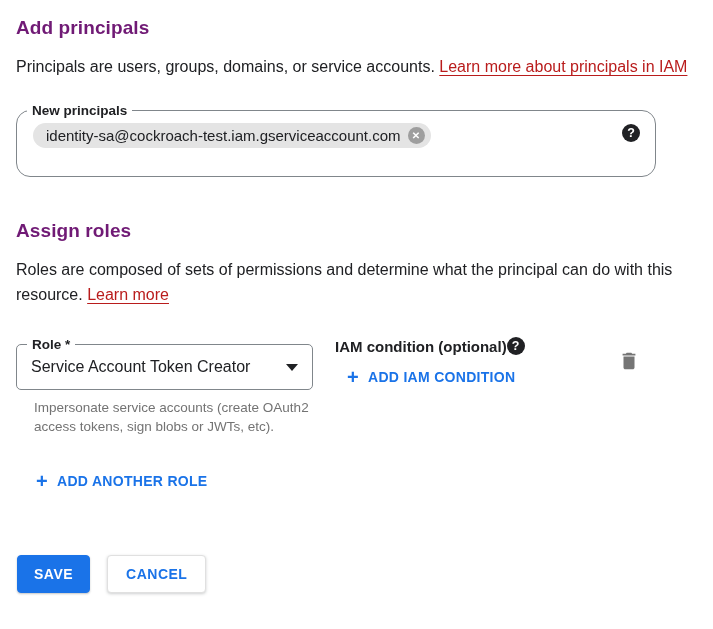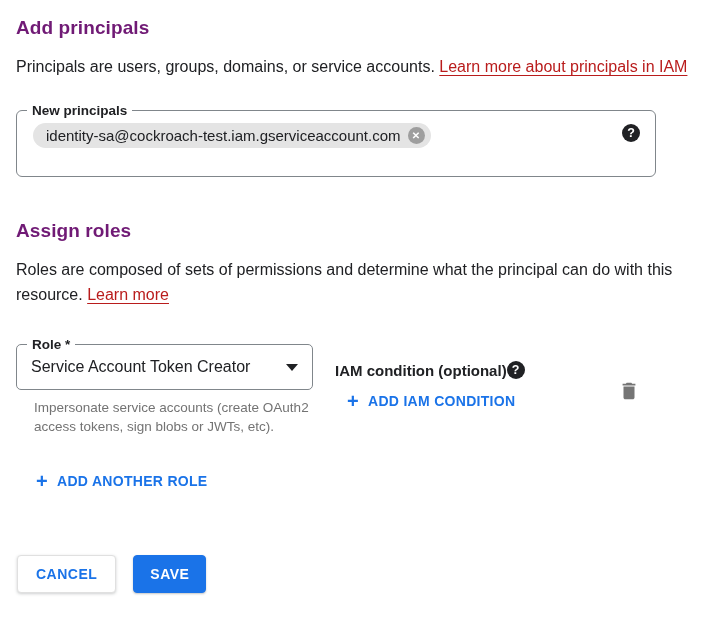--- a/index.html
+++ b/index.html
@@ -20,21 +20,21 @@
     margin-top: 15px; font-size: 16px; line-height: 25px;
     color: #202124; max-width: 672px;
   }
   a.text-link {
     color: #b91c1c; text-decoration: underline; cursor: pointer;
     text-underline-offset: 3px;
   }
 
   
   .outlined-field {
-    position: relative; border: 1px solid #80868b; border-radius: 6px;
+    position: relative; border: 1px solid #80868b; border-radius: 14px;
     background: #fff;
   }
   .notch-label {
     position: absolute; top: -9px; left: 10px;
     background: #fff; padding: 0 5px;
     font-size: 13.5px; font-weight: bold; color: #202124;
     line-height: 17px; white-space: nowrap;
   }
 
   .principals-box {
@@ -58,21 +58,21 @@
   .help-badge {
     width: 18px; height: 18px; border-radius: 50%;
     background: #202124; color: #ffffff;
     display: inline-flex; align-items: center; justify-content: center;
     font-size: 12.5px; font-weight: bold; cursor: pointer; flex: 0 0 auto;
   }
   .principals-help { position: absolute; top: 13px; right: 15px; }
 
   .assign-title { margin-top: 43px; }
 
-  .role-row { margin-top: 30px; display: flex; align-items: center; }
+  .role-row { margin-top: 30px; display: flex; align-items: flex-start; }
   .role-col { width: 297px; flex: 0 0 auto; }
   .role-field {
     height: 46px; border-radius: 5px;
     display: flex; align-items: center; justify-content: space-between;
     padding: 0 14px 0 14px; cursor: pointer; margin-top: 7px;
   }
   .role-value { font-size: 16px; color: #202124; }
   .caret-down {
     width: 0; height: 0;
     border-left: 6px solid transparent; border-right: 6px solid transparent;
@@ -175,17 +175,17 @@
     </div>
 
   </div>
 
   <button class="text-button add-role-btn">
     <span class="plus-glyph">+</span>
     <span>ADD ANOTHER ROLE</span>
   </button>
 
   <div class="actions-row">
+    <button class="btn btn-primary">SAVE</button>
     <button class="btn btn-secondary">CANCEL</button>
-    <button class="btn btn-primary">SAVE</button>
   </div>
 
 </div>
 
 </body></html>

